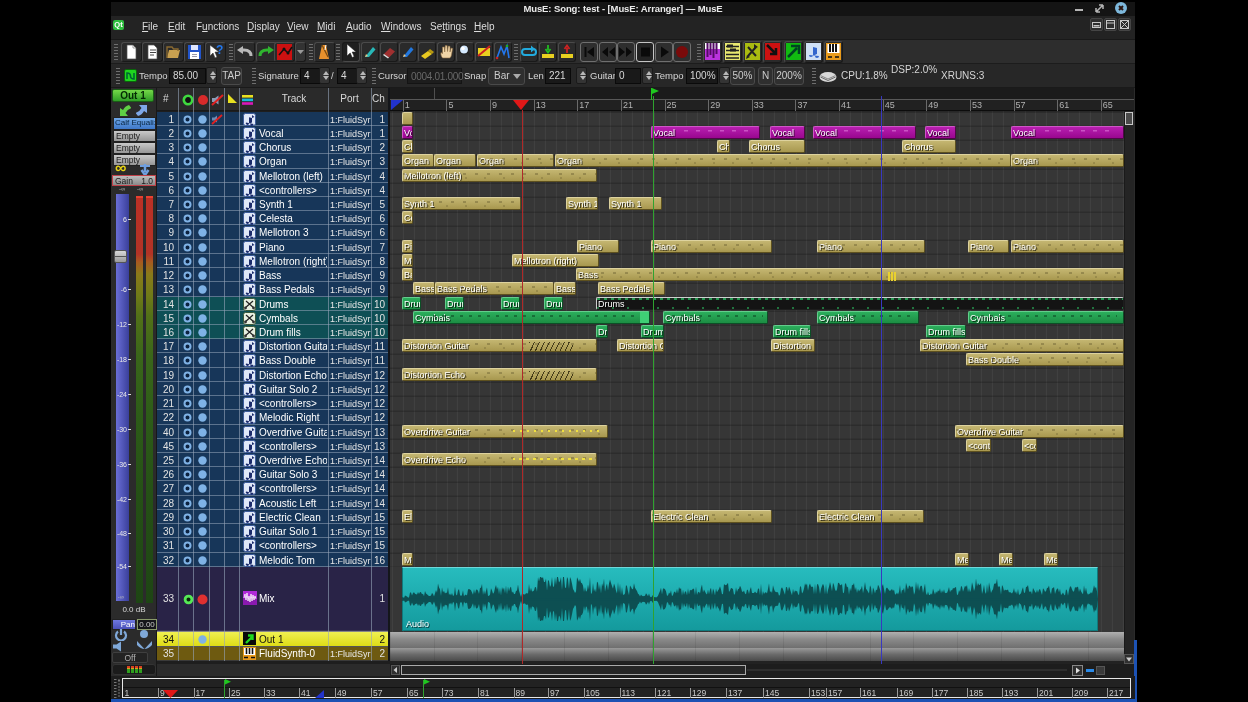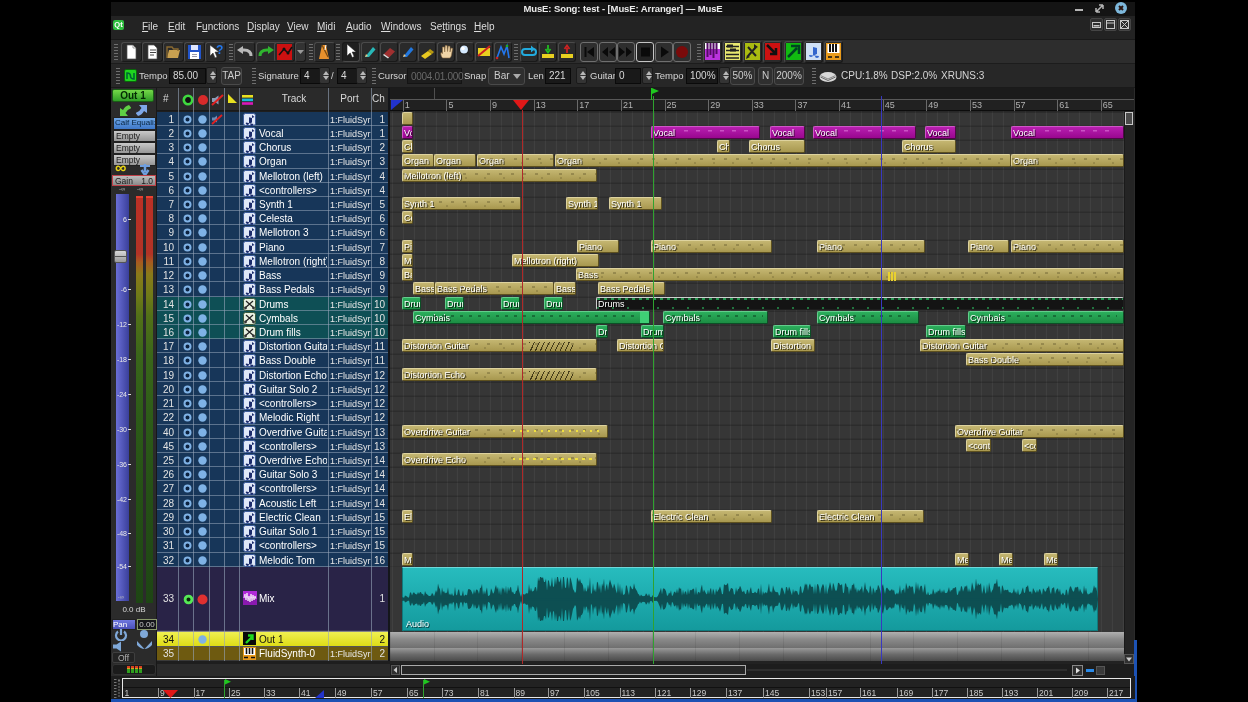--- a/index.html
+++ b/index.html
@@ -284,21 +284,21 @@
 <div class="spin" style="left:719px;top:67px"></div>
 <div class="btn2" style="left:730px;top:67px;width:25px;height:18px;padding-top:2px">50%</div>
 <div class="btn2" style="left:758px;top:67px;width:15px;height:18px;padding-top:2px">N</div>
 <div class="btn2" style="left:774px;top:67px;width:30px;height:18px;padding-top:2px">200%</div>
 <svg class="a" style="left:818px;top:69px" width="20" height="15">
     <ellipse cx="10" cy="8" rx="8.5" ry="5" fill="#d8d8d8"></ellipse>
     <path d="M2.5 8 l7.5 3.5 7.5-3.5" stroke="#666" fill="none"></path>
     <path d="M2.5 6.5 l7.5 3.5 7.5-3.5" stroke="#888" fill="none"></path>
   </svg>
 <div class="a" style="left:841px;top:70px;color:#d5d5d5;font-size:10px">CPU:1.8%</div>
-<div class="a" style="left:891px;top:70px;color:#d5d5d5;font-size:10px">DSP:2.0%</div>
+<div class="a" style="left:891px;top:64px;color:#d5d5d5;font-size:10px">DSP:2.0%</div>
 <div class="a" style="left:941px;top:70px;color:#d5d5d5;font-size:10px">XRUNS:3</div>
 <div class="a" style="left:111px;top:88px;width:46px;height:588px;background:#2b2b2b;border-right:1px solid #181818"></div>
 <div class="a" style="left:112px;top:89px;width:42px;height:13px;background:linear-gradient(180deg,#74d848,#2f9e27);border:1px solid #1a5f16;border-radius:2px;color:#042a04;font-size:10px;font-weight:bold;text-align:center;line-height:12px">Out 1</div>
 <svg class="a" style="left:115px;top:104px" width="16" height="13">
     <path d="M14 1 q-4 1 -6 5 l-3-2 0 8 8 0 -2.5-3 q2-4 6-5z" fill="#5fd045"></path>
   </svg>
 <svg class="a" style="left:136px;top:104px" width="16" height="13">
     <path d="M2 12 q4-1 6-5 l3 2 0-8 -8 0 2.5 3 q-2 4 -6 5z" fill="#7fa8e8"></path>
   </svg>
 <div class="a" style="left:113px;top:117px;width:43px;height:12.5px;background:linear-gradient(180deg,#6fa8e8,#3f78c8);border:1px solid #222;color:#06233f;font-size:8px;padding-left:1px;overflow:hidden;white-space:nowrap">Calf Equali:</div>
@@ -335,34 +335,34 @@
 <div class="a" style="left:128px;top:533px;width:3px;height:1px;background:#ddd"></div>
 <div class="a" style="left:106px;top:563px;width:21px;color:#e8e8e8;font-size:7px;text-align:right">-54</div>
 <div class="a" style="left:128px;top:566px;width:3px;height:1px;background:#ddd"></div>
 <div class="a" style="left:114px;top:250px;width:13px;height:13px;background:linear-gradient(180deg,#d8d8d8,#9a9a9a);border:1px solid #555;border-radius:2px"></div>
 <div class="a" style="left:115px;top:256px;width:11px;height:1px;background:#555"></div>
 <div class="a" style="left:136px;top:196px;width:7px;height:407px;background:linear-gradient(180deg,#bb3025 0px,#b23326 58px,#a85a20 66px,#8a7a1a 78px,#6f7a18 100px,#527018 120px,#3a661a 160px,#2d5c18 220px,#255016 300px,#1e4514 407px)"></div>
 <div class="a" style="left:146px;top:196px;width:7px;height:407px;background:linear-gradient(180deg,#bb3025 0px,#b23326 58px,#a85a20 66px,#8a7a1a 78px,#6f7a18 100px,#527018 120px,#3a661a 160px,#2d5c18 220px,#255016 300px,#1e4514 407px)"></div>
 <div class="a" style="left:136px;top:196px;width:7px;height:2px;background:#e84030"></div>
 <div class="a" style="left:146px;top:196px;width:7px;height:2px;background:#e84030"></div>
 <div class="a" style="left:111px;top:605px;width:46px;color:#d8d8d8;font-size:8px;text-align:center">0.0 dB</div>
-<div class="a" style="left:112px;top:619px;width:24px;height:11px;background:linear-gradient(180deg,#6f78e0,#4a50b8);border:1px solid #222;color:#fff;font-size:8px;text-align:left;line-height:10px">Pan</div>
+<div class="a" style="left:112px;top:619px;width:24px;height:11px;background:linear-gradient(180deg,#6f78e0,#4a50b8);border:1px solid #222;color:#fff;font-size:8px;text-align:right;line-height:10px">Pan</div>
 <div class="a" style="left:137px;top:619px;width:20px;height:11px;background:#15161a;border:1px solid #8a9a6a;color:#c8c8c8;font-size:8px;text-align:center;line-height:10px">0.00</div>
 <svg class="a" style="left:114px;top:628px" width="14" height="13">
     <path d="M4 3.5 a5 5 0 1 0 6 0" stroke="#7fa8d8" stroke-width="2.2" fill="none"></path>
     <path d="M7 1 v6" stroke="#7fa8d8" stroke-width="2.2"></path>
   </svg>
 <svg class="a" style="left:112px;top:641px" width="16" height="11">
     <path d="M1 3.5 h3.5 L9 0.5 v10 L4.5 7.5 H1z" fill="#7fa8d8"></path>
   </svg>
 <div class="a" style="left:140px;top:630px;width:8px;height:8px;border-radius:50%;background:#7fa8d8"></div>
 <svg class="a" style="left:136px;top:640px" width="17" height="13">
     <path d="M1 1 L8.5 9 L16 1 L16 5 Q8.5 13 1 5 z" fill="#7fa8d8"></path>
   </svg>
-<div class="a" style="left:112px;top:652px;width:23px;height:11px;background:#232323;border:1px solid #3f3f3f;border-radius:2px;color:#b0b0b0;font-size:8.5px;text-align:center;line-height:10px">Off</div>
+<div class="a" style="left:112px;top:652px;width:36px;height:11px;background:#232323;border:1px solid #3f3f3f;border-radius:2px;color:#b0b0b0;font-size:8.5px;text-align:center;line-height:10px">Off</div>
 <div class="a" style="left:112px;top:664px;width:44px;height:11px;background:#1b1b1b;border:1px solid #333;border-radius:3px"></div>
 <div class="a" style="left:127px;top:666px;width:2.5px;height:7px;background:linear-gradient(180deg,#d84020 0 1.5px,#d8a020 1.5px 2.5px,#2f9f1f 2.5px 7px)"></div>
 <div class="a" style="left:131px;top:666px;width:2.5px;height:7px;background:linear-gradient(180deg,#d84020 0 1.5px,#d8a020 1.5px 2.5px,#2f9f1f 2.5px 7px)"></div>
 <div class="a" style="left:135px;top:666px;width:2.5px;height:7px;background:linear-gradient(180deg,#d84020 0 1.5px,#d8a020 1.5px 2.5px,#2f9f1f 2.5px 7px)"></div>
 <div class="a" style="left:139px;top:666px;width:2.5px;height:7px;background:linear-gradient(180deg,#d84020 0 1.5px,#d8a020 1.5px 2.5px,#2f9f1f 2.5px 7px)"></div>
 <div class="a" style="left:157px;top:88px;width:233px;height:576px;background:#1e1e1e"></div>
 <div class="a" style="left:157px;top:88px;width:233px;height:23px;background:#2a2a2a;border-bottom:1px solid #191919"></div>
 <div class="a" style="left:163px;top:93px;color:#d8d8d8;font-size:10px">#</div>
 <svg class="a" style="left:182px;top:94px" width="12" height="12">
     <circle cx="6" cy="6" r="4.2" fill="#111" stroke="#3fd83f" stroke-width="2.6"></circle>

